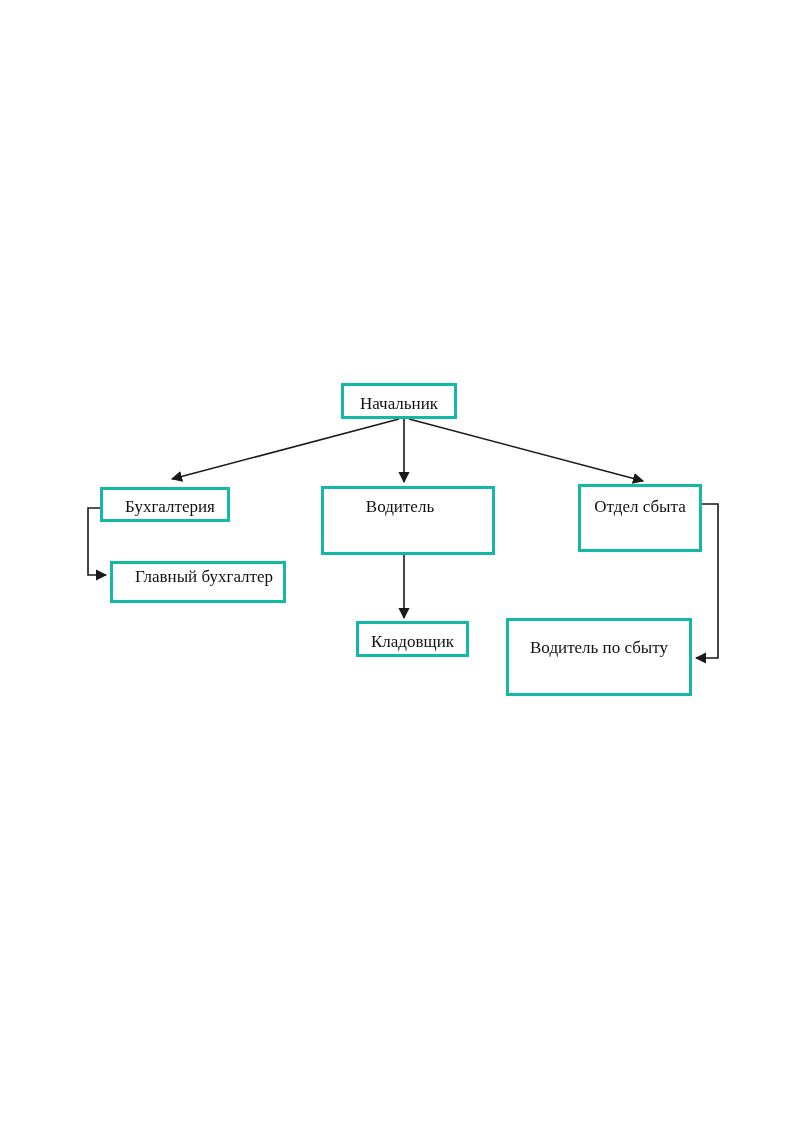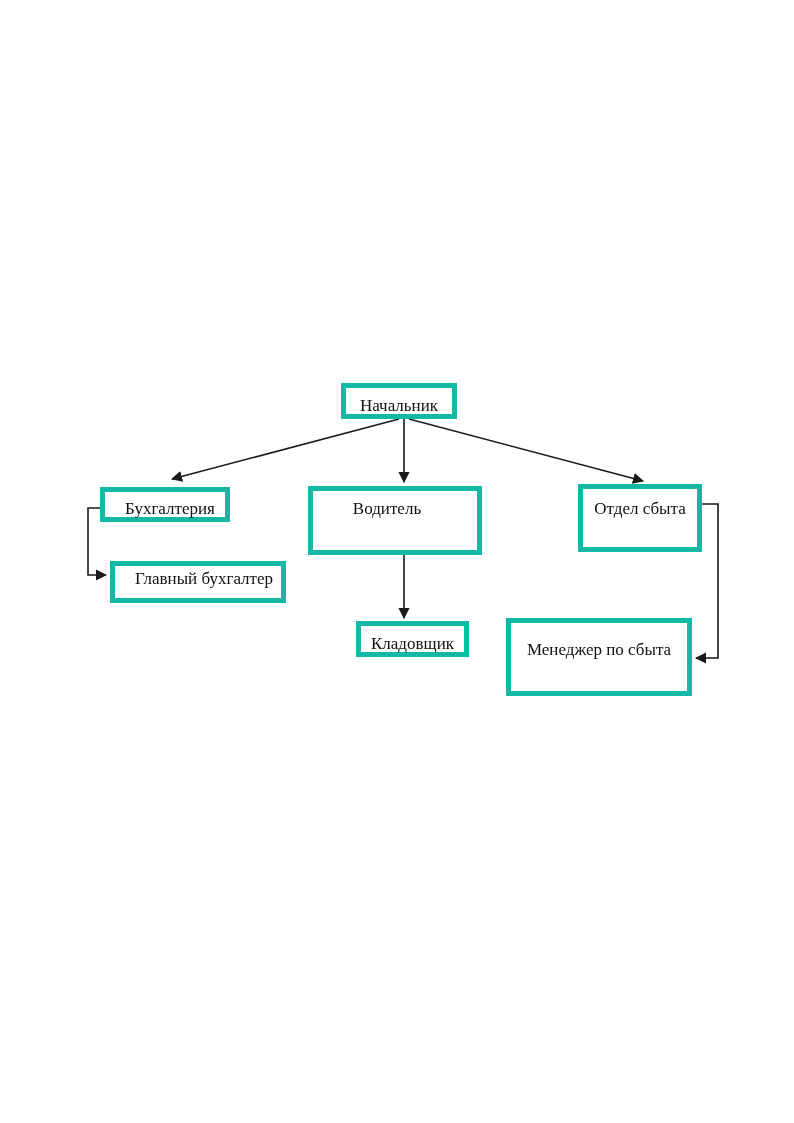--- a/index.html
+++ b/index.html
@@ -19,21 +19,21 @@
     position: absolute;
     left: 0;
     top: 0;
     width: 794px;
     height: 1123px;
   }
 
   .node {
     position: absolute;
     box-sizing: border-box;
-    border: 5px solid #14b8a6;
+    border: 3px solid #14b8a6;
     background: #ffffff;
     display: flex;
     align-items: flex-start;
     justify-content: center;
     white-space: nowrap;
     color: #111111;
   }
   .node .label {
     display: block;
     line-height: 1;
@@ -44,21 +44,21 @@
   #node-nachalnik .label   { font-size: 17px; padding-top: 9px; }
 
   #node-buhgalteria { left: 100px; top: 487px;  width: 130px; height: 35px; font-family: Liberation Serif, serif;  }
   #node-buhgalteria .label { font-size: 17px; padding-top: 8px;
                              position: relative; left: 5px; }
 
   #node-glavbuh     { left: 110px; top: 561px;  width: 176px; height: 42px;  }
   #node-glavbuh .label     { font-size: 17px; padding-top: 4px;
                              position: relative; left: 6px; }
 
-  #node-voditel     { left: 308px; top: 486px;  width: 174px; height: 69px;  }
+  #node-voditel     { left: 321px; top: 486px;  width: 174px; height: 69px;  }
   #node-voditel .label     { font-size: 17px; padding-top: 9px;
                              position: relative; left: -8px; }
 
   #node-kladovshik  { left: 356px; top: 621px;  width: 113px; height: 36px;  }
   #node-kladovshik .label  { font-size: 17px; padding-top: 9px; }
 
   #node-otdel-sbyta { left: 578px; top: 484px;  width: 124px; height: 68px;  }
   #node-otdel-sbyta .label { font-size: 17px; padding-top: 11px; }
 
   #node-menedzher   { left: 506px; top: 618px;  width: 186px; height: 78px;  }
@@ -102,14 +102,14 @@
 
 <div class="node" id="node-glavbuh">
   <span class="label">Главный бухгалтер</span>
 </div>
 
 <div class="node" id="node-kladovshik">
   <span class="label">Кладовщик</span>
 </div>
 
 <div class="node" id="node-menedzher">
-  <span class="label">Менеджер по сбыта</span>
+  <span class="label">Водитель по сбыту</span>
 </div>
 
 </body></html>

